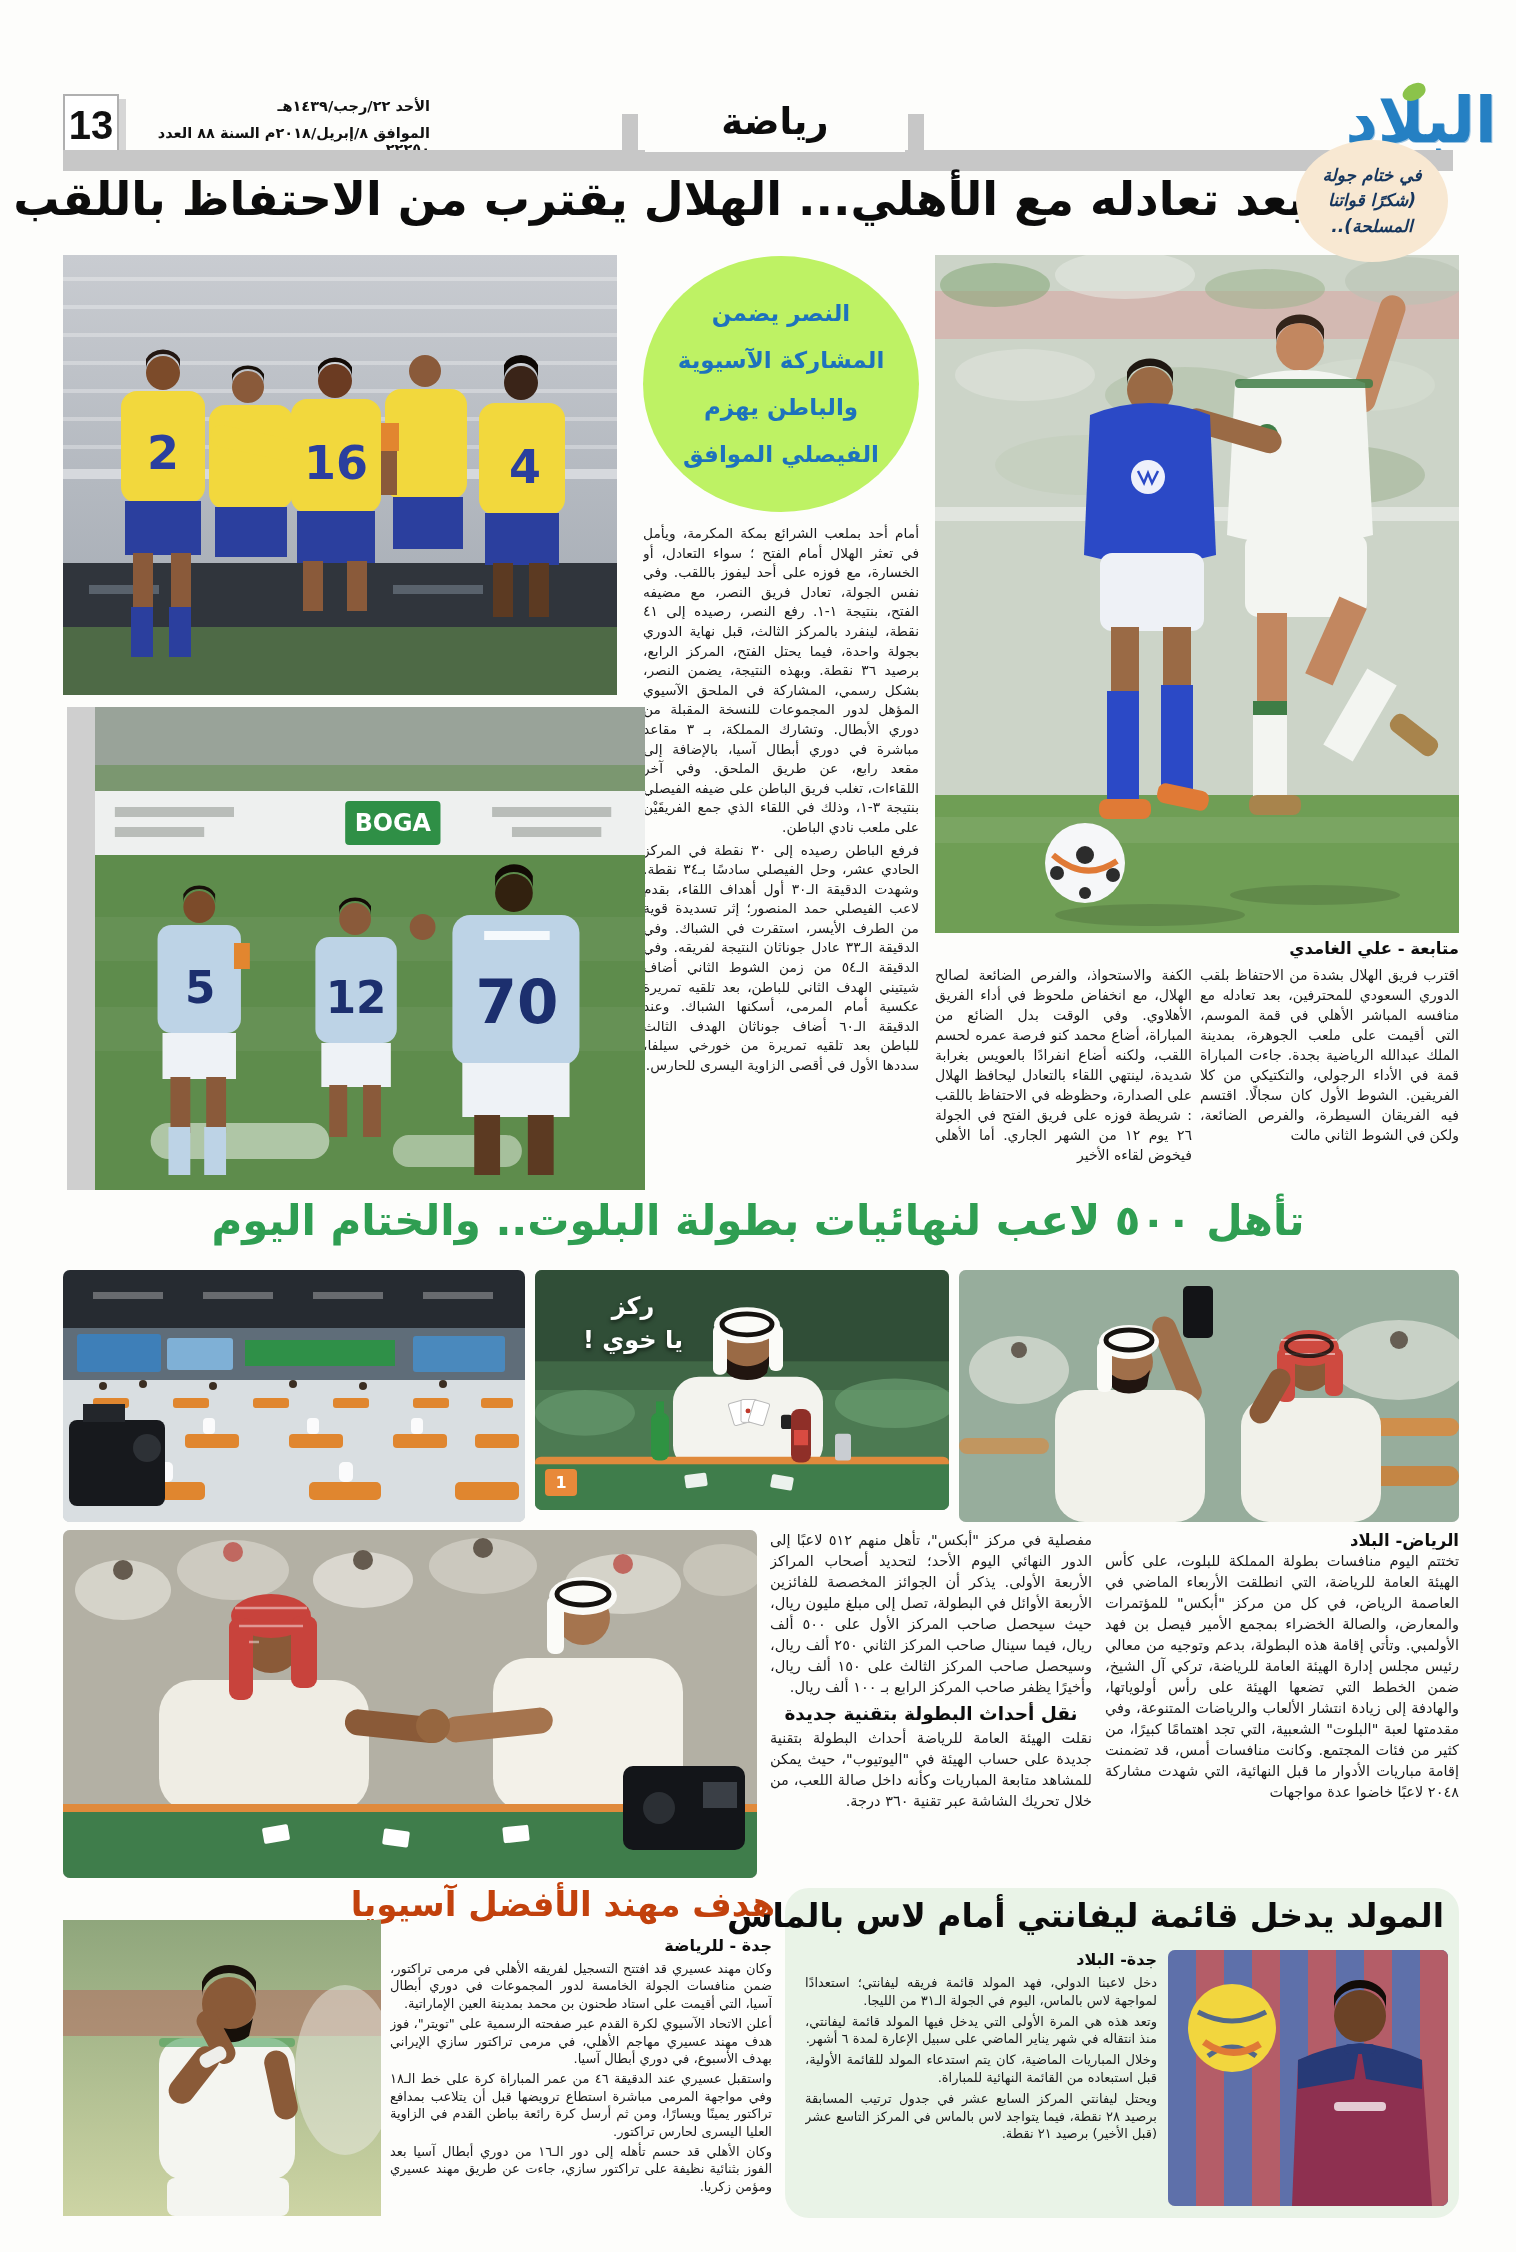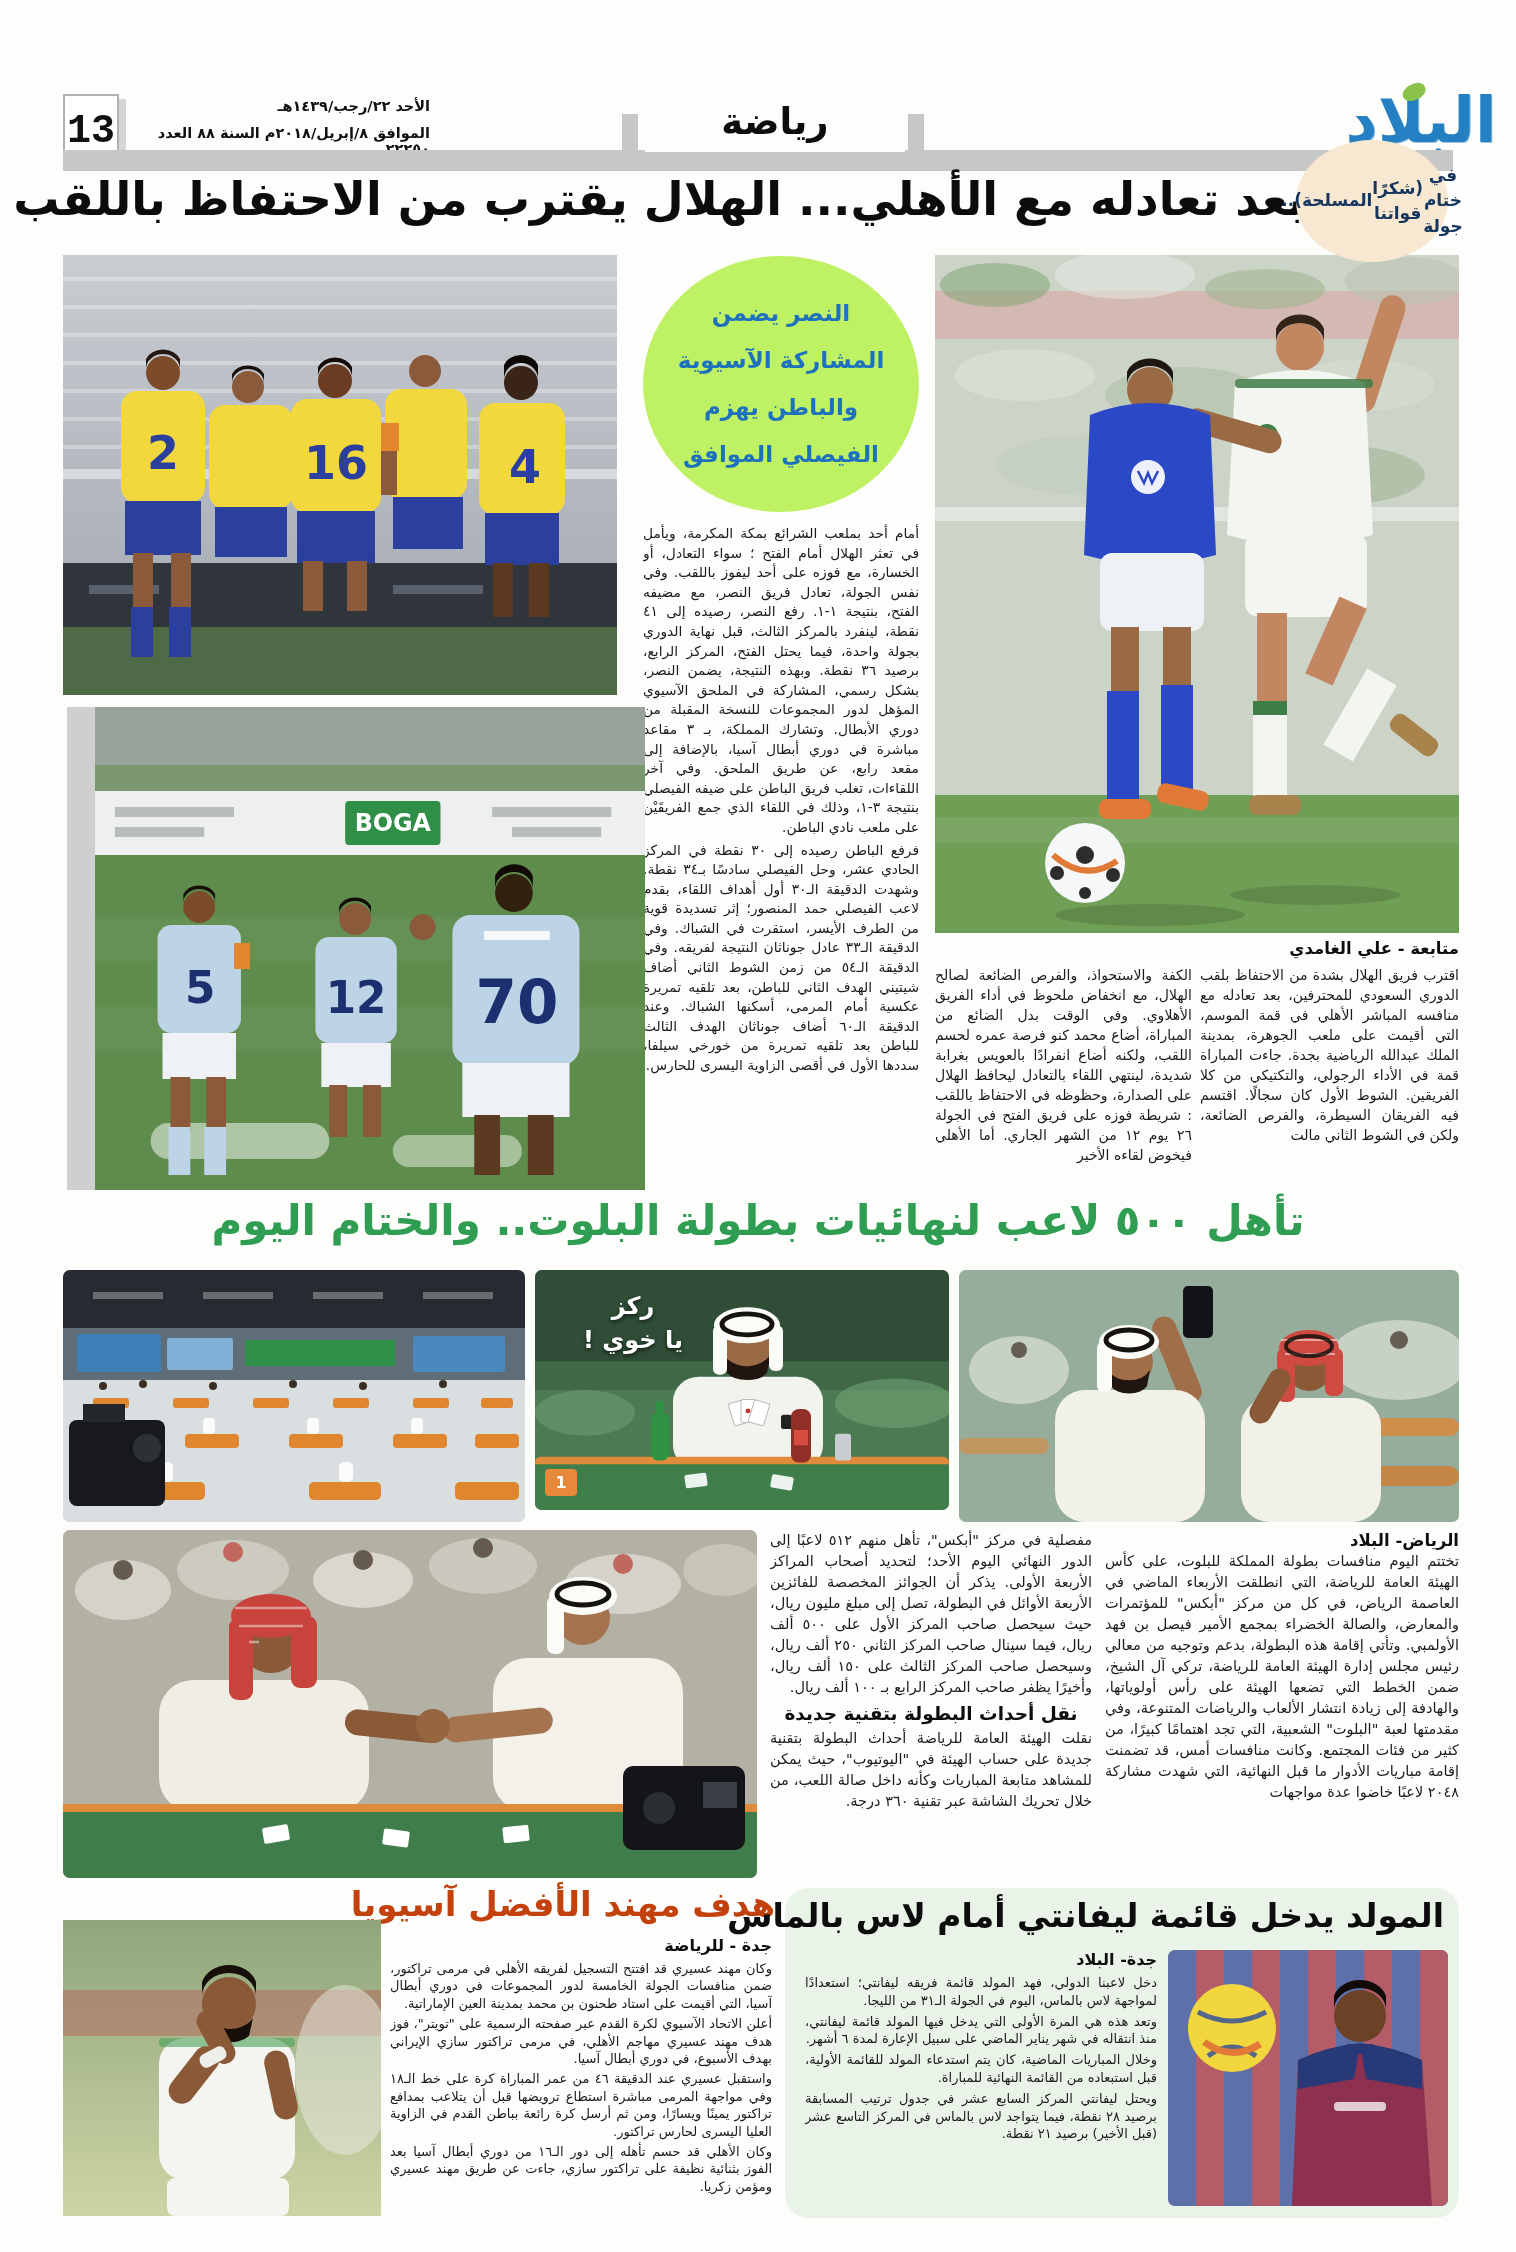--- a/index.html
+++ b/index.html
@@ -3,37 +3,37 @@
 <meta charset="utf-8">
 <style>
   html,body{margin:0;padding:0;background:#8a8a8a;}
   .page{
     position:relative;width:1516px;height:2252px;margin:0 auto;
     background:#fdfdfb;font-family:"DejaVu Sans",sans-serif;direction:rtl;overflow:hidden;color:#1c1c1c;
   }
   .abs{position:absolute;}
   
   .pageno{left:63px;top:94px;width:52px;height:58px;background:#fff;border:2px solid #b0b0b0;
-    box-shadow:7px 5px 0 #d6d6d6;display:flex;align-items:flex-end;justify-content:center;
-    font-family:Liberation Mono, monospace;font-size:40px;font-weight:bold;color:#111;}
+    box-shadow:7px 5px 0 #d6d6d6;display:flex;align-items:center;justify-content:center;
+    font-family:Liberation Sans, sans-serif;font-size:40px;font-weight:bold;color:#111;}
   .dates{left:130px;top:99px;width:300px;font-size:14.5px;font-weight:bold;line-height:1.1;color:#111;}
   .dates .d1{margin-bottom:11px;}
   .section-box{left:645px;top:90px;width:260px;height:62px;display:flex;align-items:center;justify-content:center;
     font-size:37px;font-weight:800;color:#0d0d0d;background:#fdfdfb;z-index:3;}
   .tick{top:114px;width:16px;height:40px;background:#c7c7c7;}
   .logo{left:1346px;top:80px;width:150px;height:80px;font-size:63px;font-weight:800;color:#2580c3;
     display:flex;align-items:center;justify-content:center;letter-spacing:-1px;text-shadow:1px 1px 0 #9cc4e2;}
   .logo-leaf{left:1402px;top:84px;width:24px;height:16px;background:#8bc34a;border-radius:60% 40% 55% 45%;transform:rotate(-18deg);z-index:4;}
   .mast-rule{left:63px;top:150px;width:1390px;height:21px;background:#c7c7c7;}
   
   .lead-headline{left:70px;top:172px;width:1235px;text-align:center;font-size:46px;font-weight:800;
     color:#0c0c0c;white-space:nowrap;letter-spacing:-1px;}
   .bubble{left:1296px;top:140px;width:152px;height:122px;border-radius:50%;background:#f8e8d2;z-index:6;
-    display:flex;align-items:center;justify-content:center;
-    font-size:17px;font-weight:bold;color:#16365e;line-height:1.5;text-align:center;}
+    display:flex;flex-direction:column;align-items:center;justify-content:center;
+    font-size:17px;font-weight:bold;color:#16365e;line-height:1.5;text-align:center;font-style:italic;}
   .photo{overflow:hidden;background:#cfcfcf;}
   .photo svg{display:block;width:100%;height:100%;}
   .yellow-ellipse{left:643px;top:256px;width:276px;height:256px;border-radius:50%;background:#bef264;
     display:flex;flex-direction:column;align-items:center;justify-content:center;
     font-size:23px;font-weight:800;color:#1e72bd;line-height:2.05;text-align:right;}
   .body-text{font-size:13.8px;line-height:19.6px;text-align:justify;text-align-last:right;color:#1b1b1b;}
   .body-text p{margin:0 0 3px 0;}
   .mid-text{left:643px;top:524px;width:276px;height:668px;overflow:hidden;}
   .byline{font-size:16.5px;font-weight:bold;color:#0e0e0e;}
   .byline-ghamdi{left:1200px;top:939px;width:259px;}

